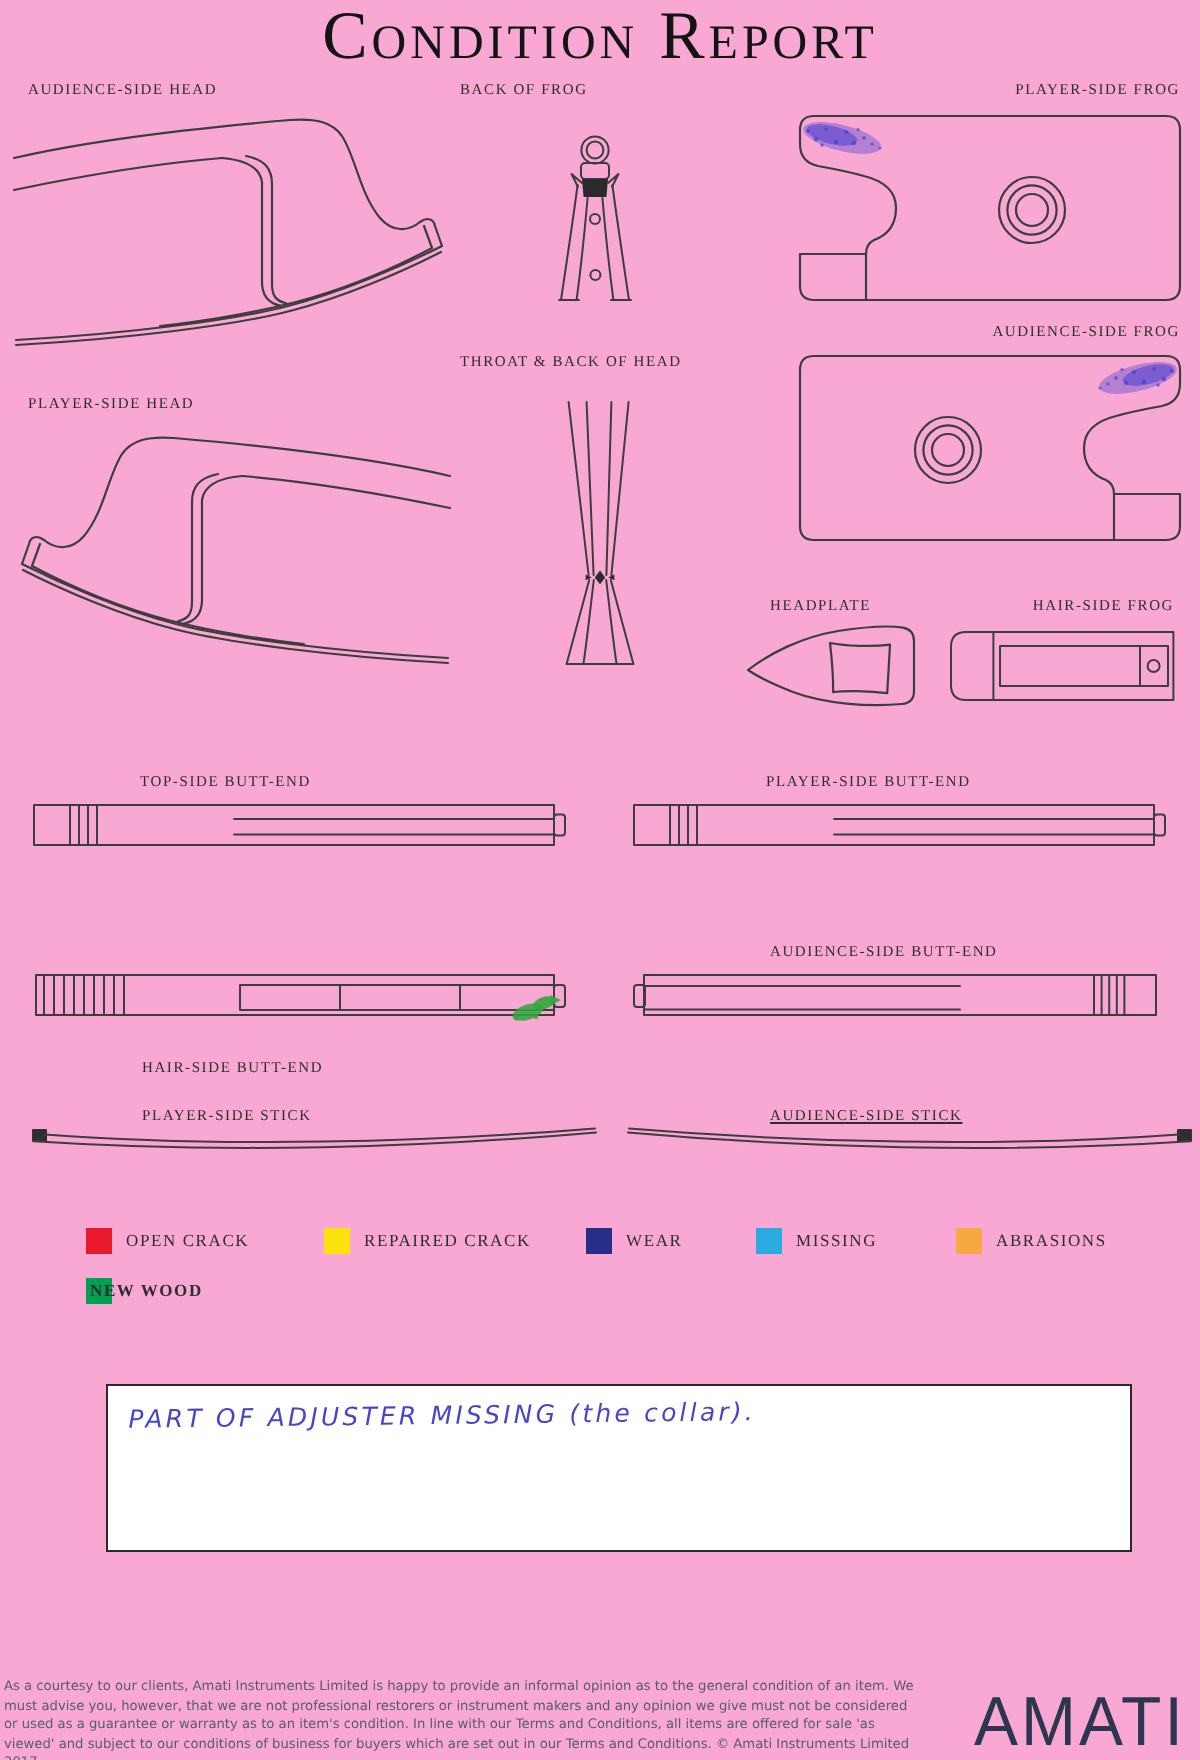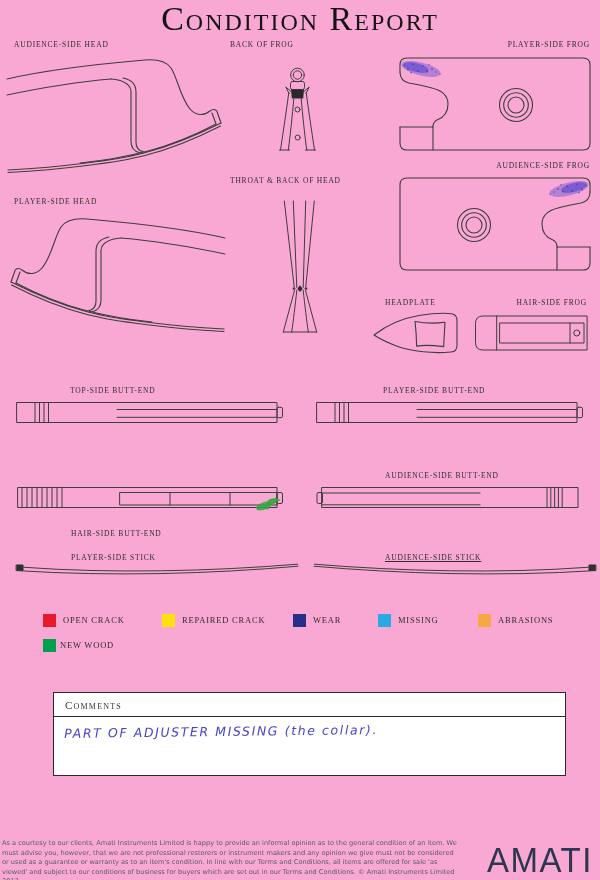--- a/index.html
+++ b/index.html
@@ -245,23 +245,22 @@
   <div class="abs legend-label" style="left:63px;top:615px;">OPEN CRACK</div>
   <div class="abs legend-swatch" style="left: 162px; top: 614px; background-color: rgb(251, 226, 12);"></div>
   <div class="abs legend-label" style="left:182px;top:615px;text-align:right;">REPAIRED CRACK</div>
   <div class="abs legend-swatch" style="left: 293px; top: 614px; background-color: rgb(39, 46, 136);"></div>
   <div class="abs legend-label" style="left:313px;top:615px;">WEAR</div>
   <div class="abs legend-swatch" style="left: 378px; top: 614px; background-color: rgb(41, 171, 226);"></div>
   <div class="abs legend-label" style="left:398px;top:615px;">MISSING</div>
   <div class="abs legend-swatch" style="left: 478px; top: 614px; background-color: rgb(246, 168, 67);"></div>
   <div class="abs legend-label" style="left:498px;top:615px;">ABRASIONS</div>
   <div class="abs legend-swatch" style="left: 43px; top: 639px; background-color: rgb(0, 161, 78);"></div>
-  <div class="abs legend-label" style="left:60px;top:640px;">NEW WOOD</div>
+  <div class="abs legend-label" style="left:45px;top:640px;font-weight:bold;">NEW WOOD</div>
 
   <div class="abs" id="comments-box" style="left:53px;top:692px;">
-    <div id="comments-header">Comments</div>
     <div id="comments-text" style="color: rgb(72, 69, 200);">PART OF ADJUSTER MISSING  (the collar).</div>
   </div>
 
   <div class="abs" id="footer-disclaimer" style="left:2px;top:839px;">As a courtesy to our clients, Amati Instruments Limited is happy to provide an informal opinion as to the general condition of an item. We must advise you, however, that we are not professional restorers or instrument makers and any opinion we give must not be considered or used as a guarantee or warranty as to an item's condition. In line with our Terms and Conditions, all items are offered for sale 'as viewed' and subject to our conditions of business for buyers which are set out in our Terms and Conditions. © Amati Instruments Limited 2017</div>
   <div class="abs" id="brand-logo" style="left:487px;top:841px;">AMATI</div>
 
 </div>
 
 </body></html>

